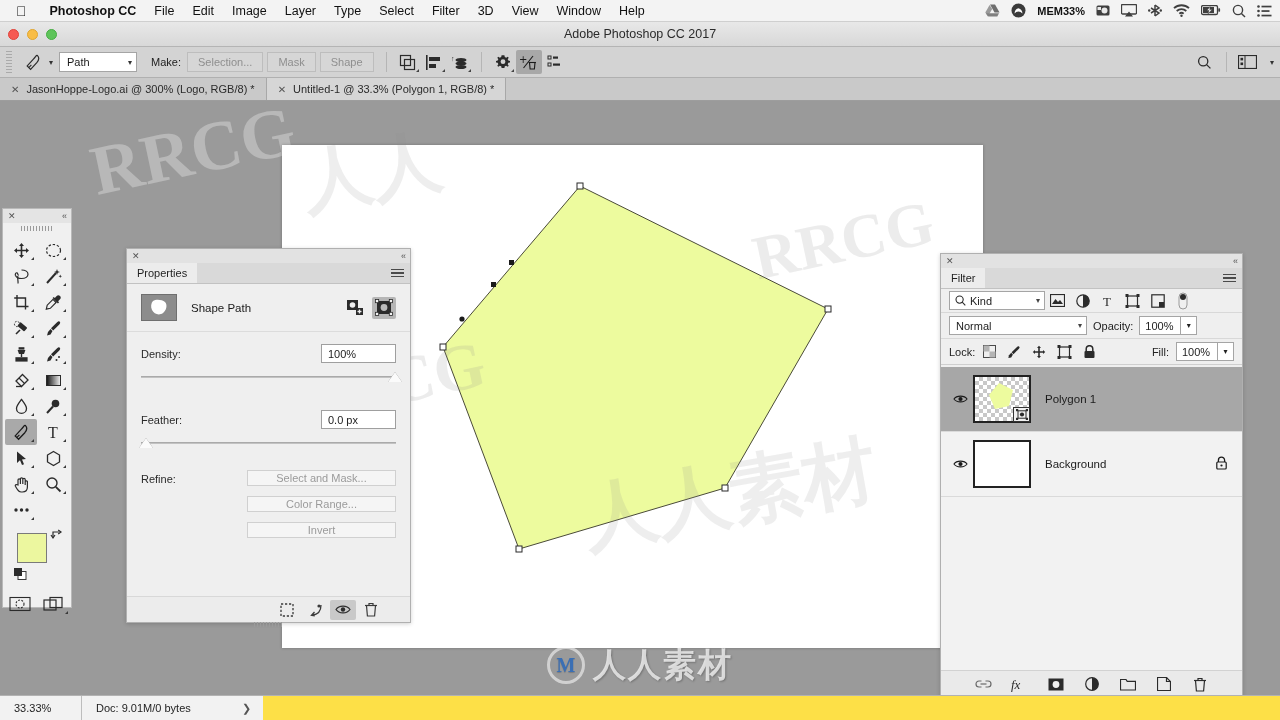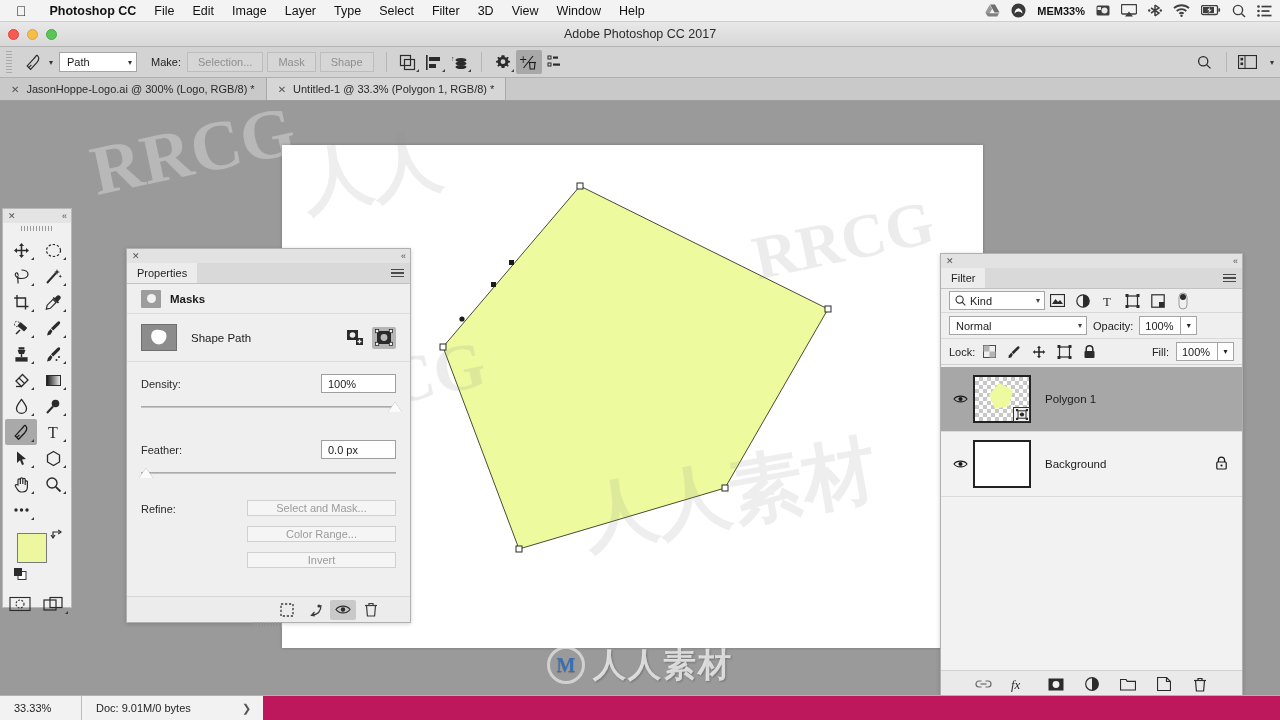--- a/index.html
+++ b/index.html
@@ -215,21 +215,21 @@
   .lname { margin-left: 14px; font-size: 11.5px; color: #1c1c1c; }
   .lock-badge { margin-left: auto; padding-right: 8px; }
   .lay-foot { position: absolute; left: 0; right: 0; bottom: 0; height: 27px;
     background: #eaeaea; border-top: 1px solid #d2d2d2; display: flex;
     align-items: center; justify-content: center; gap: 18px; }
   .lf { width: 18px; height: 20px; display: flex; align-items: center; justify-content: center; }
 
   
   .statusbar {
     position: absolute; left: 0; bottom: 0; width: 1280px; height: 25px;
-    background: #be185d; border-top: 1px solid #b2b2b2; display: flex; align-items: center;
+    background: #fde047; border-top: 1px solid #b2b2b2; display: flex; align-items: center;
     font-size: 11px; color: #1e1e1e;
   }
   .st-zoom { width: 82px; height: 100%; background: #f2f2f2; display: flex;
     align-items: center; padding-left: 14px; border-right: 1px solid #bdbdbd; }
   .st-doc { background: #f2f2f2; height: 100%; display: flex; align-items: center;
     padding: 0 6px 0 14px; width: 160px; }
   .st-arrow { background: #f2f2f2; height: 100%; display: flex; align-items: center;
     padding-right: 12px; color: #555; font-size: 11px; }
 
   
@@ -704,26 +704,20 @@
         <div class="p-tab">Properties</div>
         <div class="p-menu">
           <span class="hamb">
               <i></i>
               <i></i>
               <i></i>
             </span>
         </div>
       </div>
 
-      <div class="prop-title">
-        <span class="ic">
-            <b></b>
-          </span>
-        <span>Masks</span>
-      </div>
 
       <div class="prop-row-shape">
         <span class="shape-thumb">
           <svg width="22" height="19" viewBox="0 0 22 19">
               <path d="M5 3 C8 1 14 1.5 17 4 C20 7 18 13 15 15 C11 18 6 16 4 12 C2.5 9 3 5 5 3 Z" fill="#fff"></path>
             </svg>
         </span>
         <span class="lbl">Shape Path</span>
         <span class="icons">
           <span class="pbtn">

